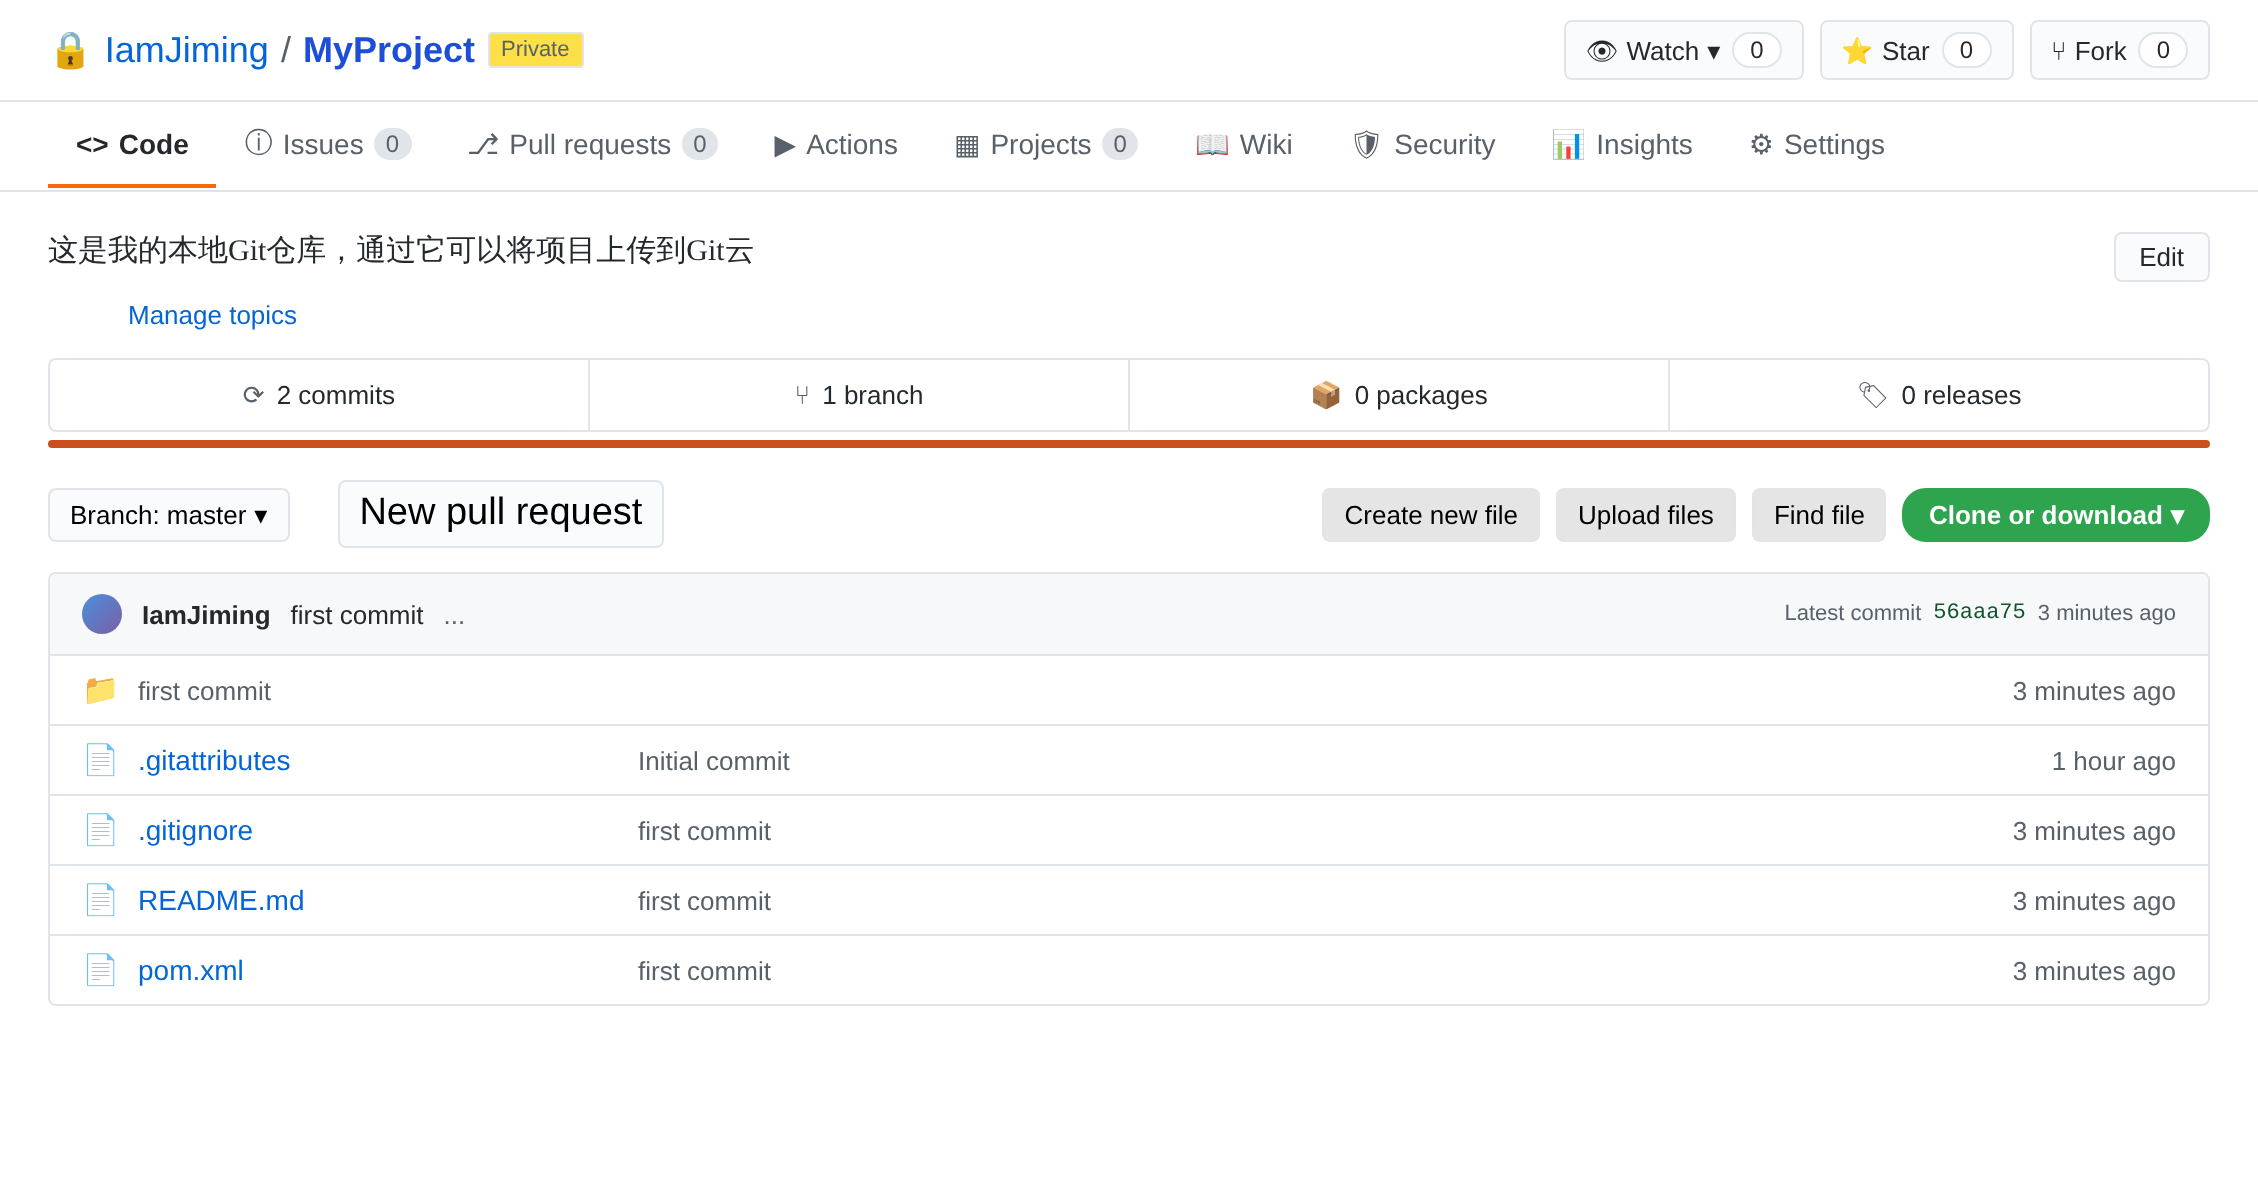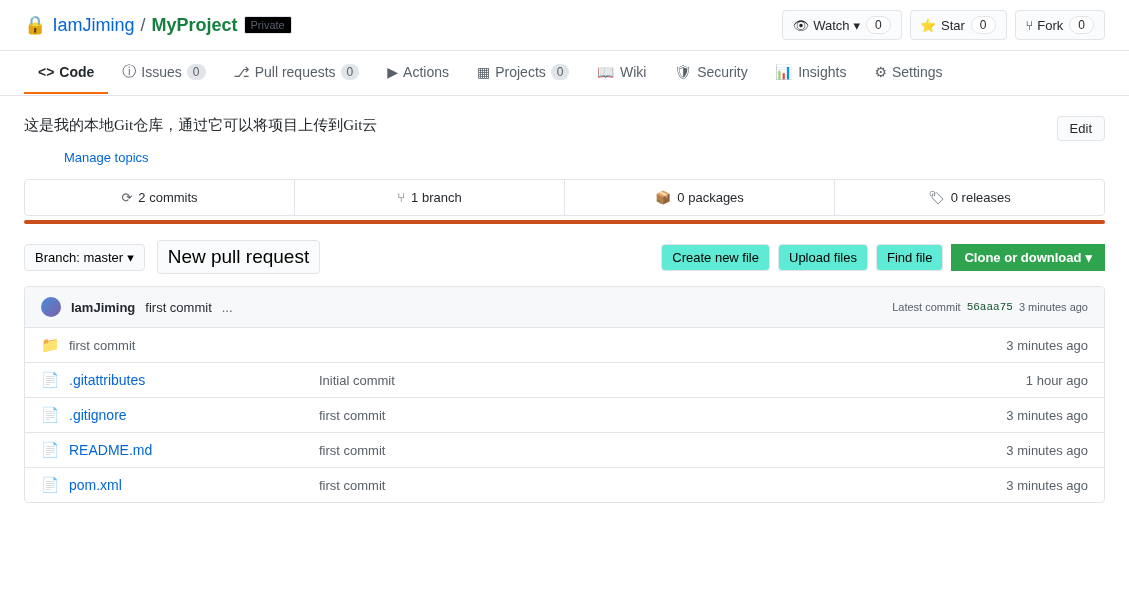--- a/index.html
+++ b/index.html
@@ -3,22 +3,22 @@
   <meta charset="utf-8">
   <style>
     * { box-sizing: border-box; margin: 0; padding: 0; }
     body { font-family: -apple-system, BlinkMacSystemFont, "Segoe UI", Helvetica, Arial, sans-serif; font-size: 14px; color: #24292e; background: #fff; }
 
     
     .repo-header { display: flex; align-items: center; justify-content: space-between; padding: 10px 24px; background: #fff; border-bottom: 1px solid #e1e4e8; }
     .repo-title { display: flex; align-items: center; gap: 6px; font-size: 18px; }
     .repo-title .owner { color: #0366d6; text-decoration: none; }
     .repo-title .sep { color: #586069; }
-    .repo-title .name { color: #15803d; text-decoration: none; font-weight: 600; }
-    .private-badge { font-size: 11px; border: 1px solid #e1e4e8; border-radius: 2px; padding: 2px 6px; color: #586069; background: #000000; }
+    .repo-title .name { color: #1d4ed8; text-decoration: none; font-weight: 600; }
+    .private-badge { font-size: 11px; border: 1px solid #e1e4e8; border-radius: 2px; padding: 2px 6px; color: #586069; background: #fde047; }
     .header-actions { display: flex; align-items: center; gap: 8px; }
     .action-btn { display: flex; align-items: center; gap: 4px; border: 1px solid #e1e4e8; border-radius: 4px; padding: 5px 10px; font-size: 13px; background: #fafbfc; cursor: pointer; color: #24292e; }
     .action-count { background: #fff; border: 1px solid #e1e4e8; border-radius: 20px; padding: 1px 8px; font-size: 12px; margin-left: 2px; }
 
     
     .repo-nav { display: flex; align-items: center; padding: 0 24px; border-bottom: 1px solid #e1e4e8; background: #fff; }
     .nav-tab { display: flex; align-items: center; gap: 5px; padding: 12px 14px; font-size: 14px; color: #586069; cursor: pointer; border-bottom: 2px solid transparent; text-decoration: none; }
     .nav-tab.active { color: #24292e; border-bottom: 2px solid #f66a0a; font-weight: 600; }
     .tab-count { background: #e1e4e8; border-radius: 20px; padding: 1px 6px; font-size: 12px; }
 
@@ -35,26 +35,26 @@
     .stats-bar { display: flex; align-items: center; border: 1px solid #e1e4e8; border-radius: 4px; margin-bottom: 4px; overflow: hidden; }
     .stat-item { flex: 1; display: flex; align-items: center; justify-content: center; gap: 6px; padding: 10px; font-size: 13px; color: #24292e; border-right: 1px solid #e1e4e8; cursor: pointer; }
     .stat-item:last-child { border-right: none; }
     .stat-icon { color: #586069; }
 
     
     .orange-bar { height: 4px; background: linear-gradient(to right, #c9501c 100%); border-radius: 2px; margin-bottom: 16px; }
 
     
     .file-toolbar { display: flex; align-items: center; justify-content: space-between; margin-bottom: 0; }
-    .toolbar-left { display: flex; align-items: center; gap: 12px; }
+    .toolbar-left { display: flex; align-items: center; gap: 24px; }
     .branch-btn { display: flex; align-items: center; gap: 4px; border: 1px solid #e1e4e8; border-radius: 4px; padding: 5px 10px; font-size: 13px; background: #fafbfc; cursor: pointer; }
     .new-pr-btn { border: 1px solid #e1e4e8; border-radius: 4px; padding: 5px 10px; font-size: 19px; background: #fafbfc; cursor: pointer; }
     .toolbar-right { display: flex; align-items: center; gap: 8px; }
-    .action-gray-btn { border: 1px solid #e1e4e8; border-radius: 4px; padding: 5px 10px; font-size: 13px; background: #5eead4; cursor: pointer; }
-    .clone-btn { display: flex; align-items: center; gap: 4px; border: 1px solid #2ea44f; border-radius: 0; padding: 5px 12px; font-size: 13px; background: #2ea44f; color: #fff; cursor: pointer; font-weight: 600; }
+    .action-gray-btn { border: 1px solid #e1e4e8; border-radius: 4px; padding: 5px 10px; font-size: 13px; background: #e5e5e5; cursor: pointer; }
+    .clone-btn { display: flex; align-items: center; gap: 4px; border: 1px solid #2ea44f; border-radius: 12px; padding: 5px 12px; font-size: 13px; background: #2ea44f; color: #fff; cursor: pointer; font-weight: 600; }
 
     
     .file-table { border: 1px solid #e1e4e8; border-radius: 4px; margin-top: 12px; overflow: hidden; }
     .commit-row { display: flex; align-items: center; padding: 10px 16px; background: #f6f8fa; border-bottom: 1px solid #e1e4e8; gap: 10px; }
     .avatar-placeholder { width: 20px; height: 20px; border-radius: 50%; background: #8b5cf6; flex-shrink: 0; }
     .commit-author { color: #24292e; font-weight: 600; font-size: 13px; }
     .commit-msg { color: #24292e; font-size: 13px; }
     .commit-dots { color: #586069; font-size: 13px; cursor: pointer; }
     .commit-meta { margin-left: auto; display: flex; align-items: center; gap: 6px; font-size: 11px; color: #586069; }
     .commit-hash { color: #14532d; font-family: Liberation Mono, monospace; }

